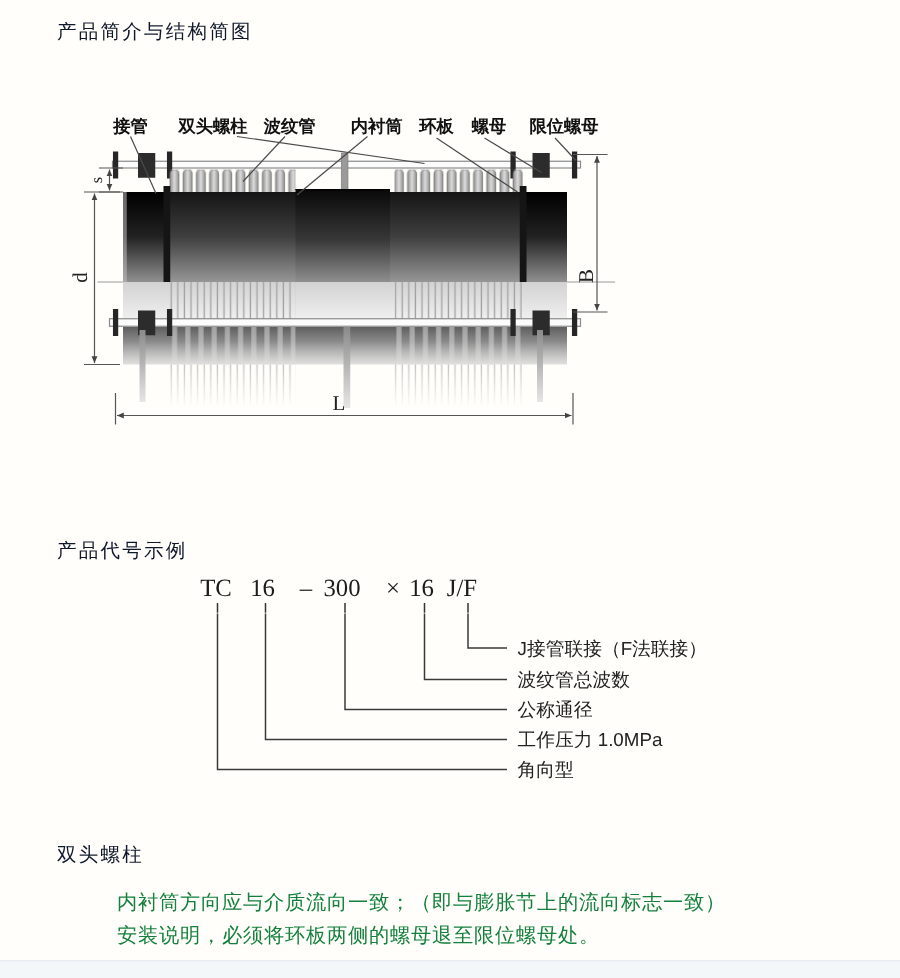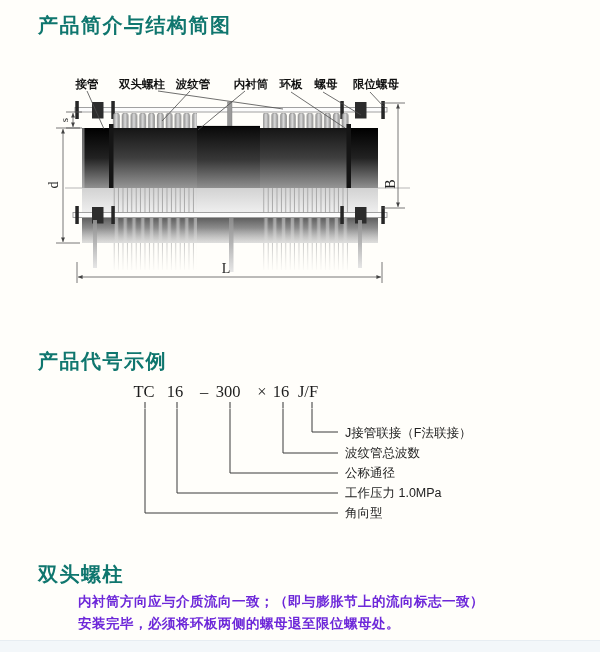--- a/index.html
+++ b/index.html
@@ -4,39 +4,39 @@
 <style>
   html,body{margin:0;padding:0;}
   body{
     width:600px;height:652px;position:relative;
     background:#fffefa;overflow:hidden;
     font-family:"Liberation Sans",sans-serif;
     -webkit-font-smoothing:antialiased;
   }
   .sec-title{
     position:absolute;left:38px;margin:0;
-    font-size:20px;font-weight:bold;letter-spacing:1.5px;
-    color:#0f766e;
+    font-size:13px;font-weight:normal;letter-spacing:1.5px;
+    color:#0f172a;
   }
   #title-intro{top:12px;}
-  #title-code{top:348px;}
+  #title-code{top:358px;}
   #title-install{top:561px;}
   #diagram-svg{position:absolute;left:40px;top:68px;}
   #code-svg{position:absolute;left:120px;top:378px;}
   .diagram-label{font-size:11.5px;font-weight:bold;fill:#111;font-family:"Liberation Sans",sans-serif;}
   .dim-label{font-family:"Liberation Serif",serif;font-size:14px;fill:#222;}
   .dim-label-s{font-family:"Liberation Serif",serif;font-size:11px;fill:#222;}
   .code-seg{font-family:"Liberation Serif",serif;font-size:16.5px;fill:#1c1c1c;}
   .callout-label{font-size:12.5px;font-weight:500;fill:#222;font-family:"Liberation Sans",sans-serif;}
   .leader{stroke:#4a4a4a;stroke-width:0.8;fill:none;}
   .dimline{stroke:#555;stroke-width:0.8;fill:none;}
   .connector{stroke:#3a3a3a;stroke-width:1;fill:none;}
   #install-text{
     position:absolute;left:78px;top:591px;width:470px;
-    font-size:13.5px;font-weight:700;color:#6d28d9;
+    font-size:13.5px;font-weight:400;color:#15803d;
     line-height:22px;letter-spacing:0.5px;
   }
   #bottom-strip{
     position:absolute;left:0;bottom:0;width:600px;height:11px;
     background:#f3f7fa;border-top:1px solid #e7edf2;
   }
 </style>
 </head>
 <body>
 
@@ -226,16 +226,16 @@
     <text class="callout-label" x="225" y="99">公称通径</text>
     <text class="callout-label" x="225" y="119">工作压力 1.0MPa</text>
     <text class="callout-label" x="225" y="139">角向型</text>
   </g>
 </svg>
 
 <h2 class="sec-title" id="title-install">双头螺柱</h2>
 
 <div id="install-text">
   <div>内衬筒方向应与介质流向一致；（即与膨胀节上的流向标志一致）</div>
-  <div>安装完毕，必须将环板两侧的螺母退至限位螺母处。</div>
+  <div>安装说明，必须将环板两侧的螺母退至限位螺母处。</div>
 </div>
 
 <div id="bottom-strip"></div>
 
 </body></html>

